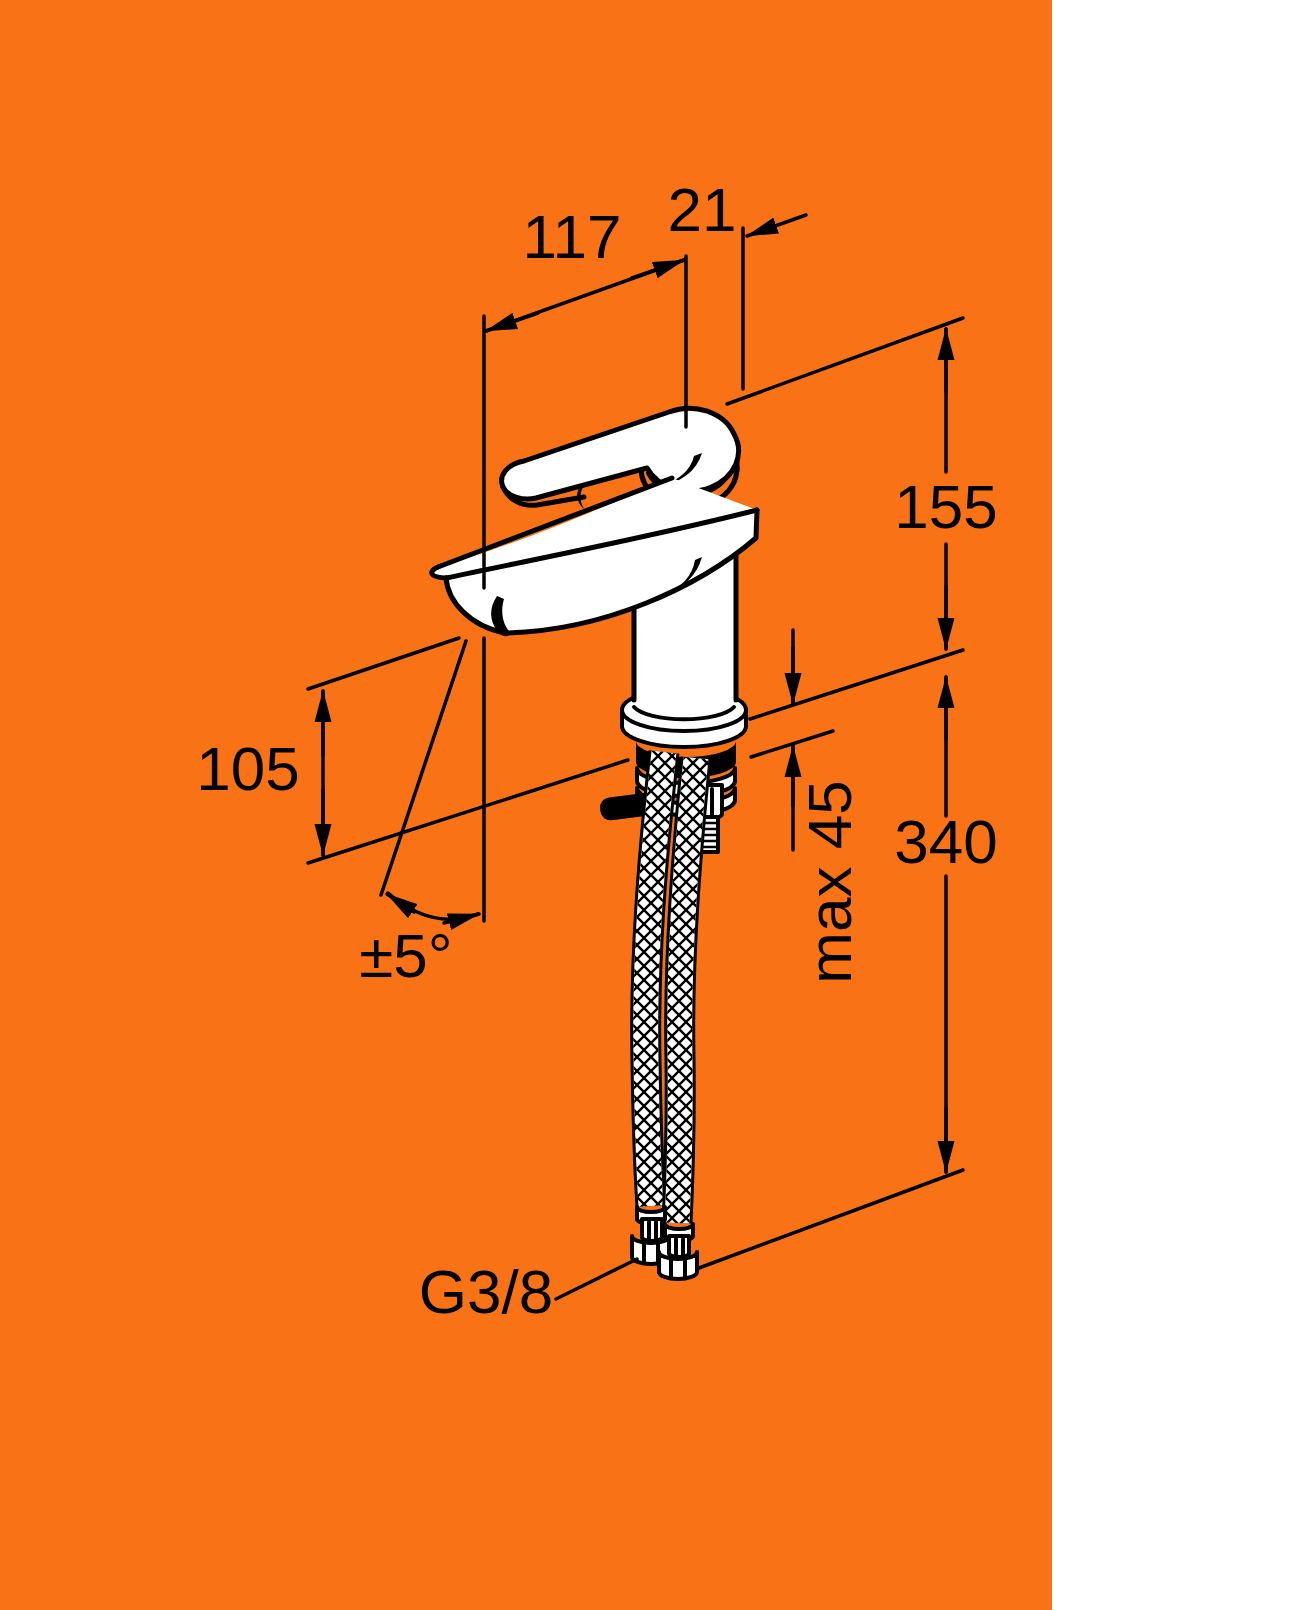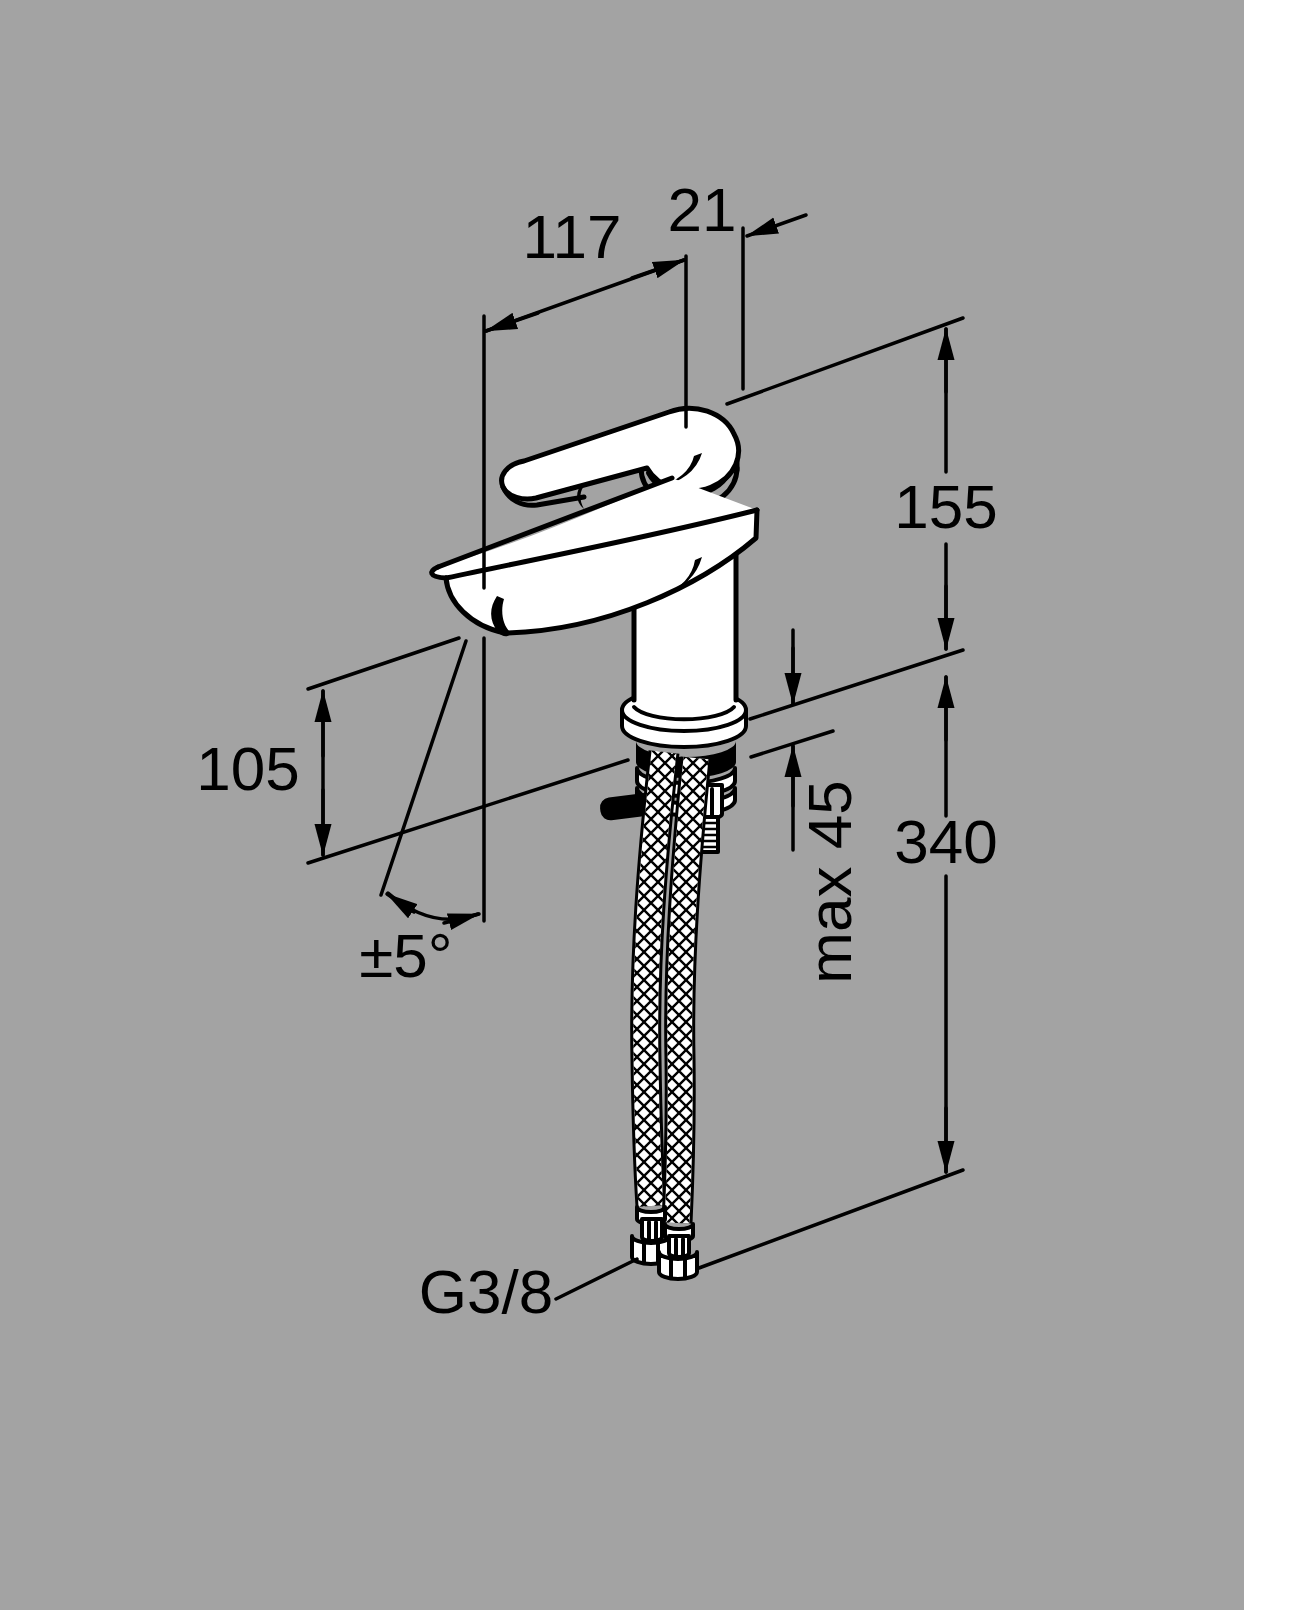--- a/index.html
+++ b/index.html
@@ -2,23 +2,23 @@
 <html><head>
 <meta charset="utf-8">
 <style>
   html, body {
     margin: 0;
     padding: 0;
     background: #ffffff;
   }
   .stage {
     position: relative;
-    width: 1244px;
+    width: 1052px;
     height: 1610px;
-    background: #a3a3a3;
+    background: #f97316;
     overflow: hidden;
   }
   svg { display: block; }
   svg text {
     font-family: "Liberation Sans", "DejaVu Sans", sans-serif;
     fill: #000000;
   }
   .outline  { fill: none; stroke: #000; stroke-width: 5; stroke-linecap: round; stroke-linejoin: round; }
   .outline4 { fill: none; stroke: #000; stroke-width: 4; stroke-linecap: round; stroke-linejoin: round; }
   .whitefill { fill: #fff; stroke: none; }

